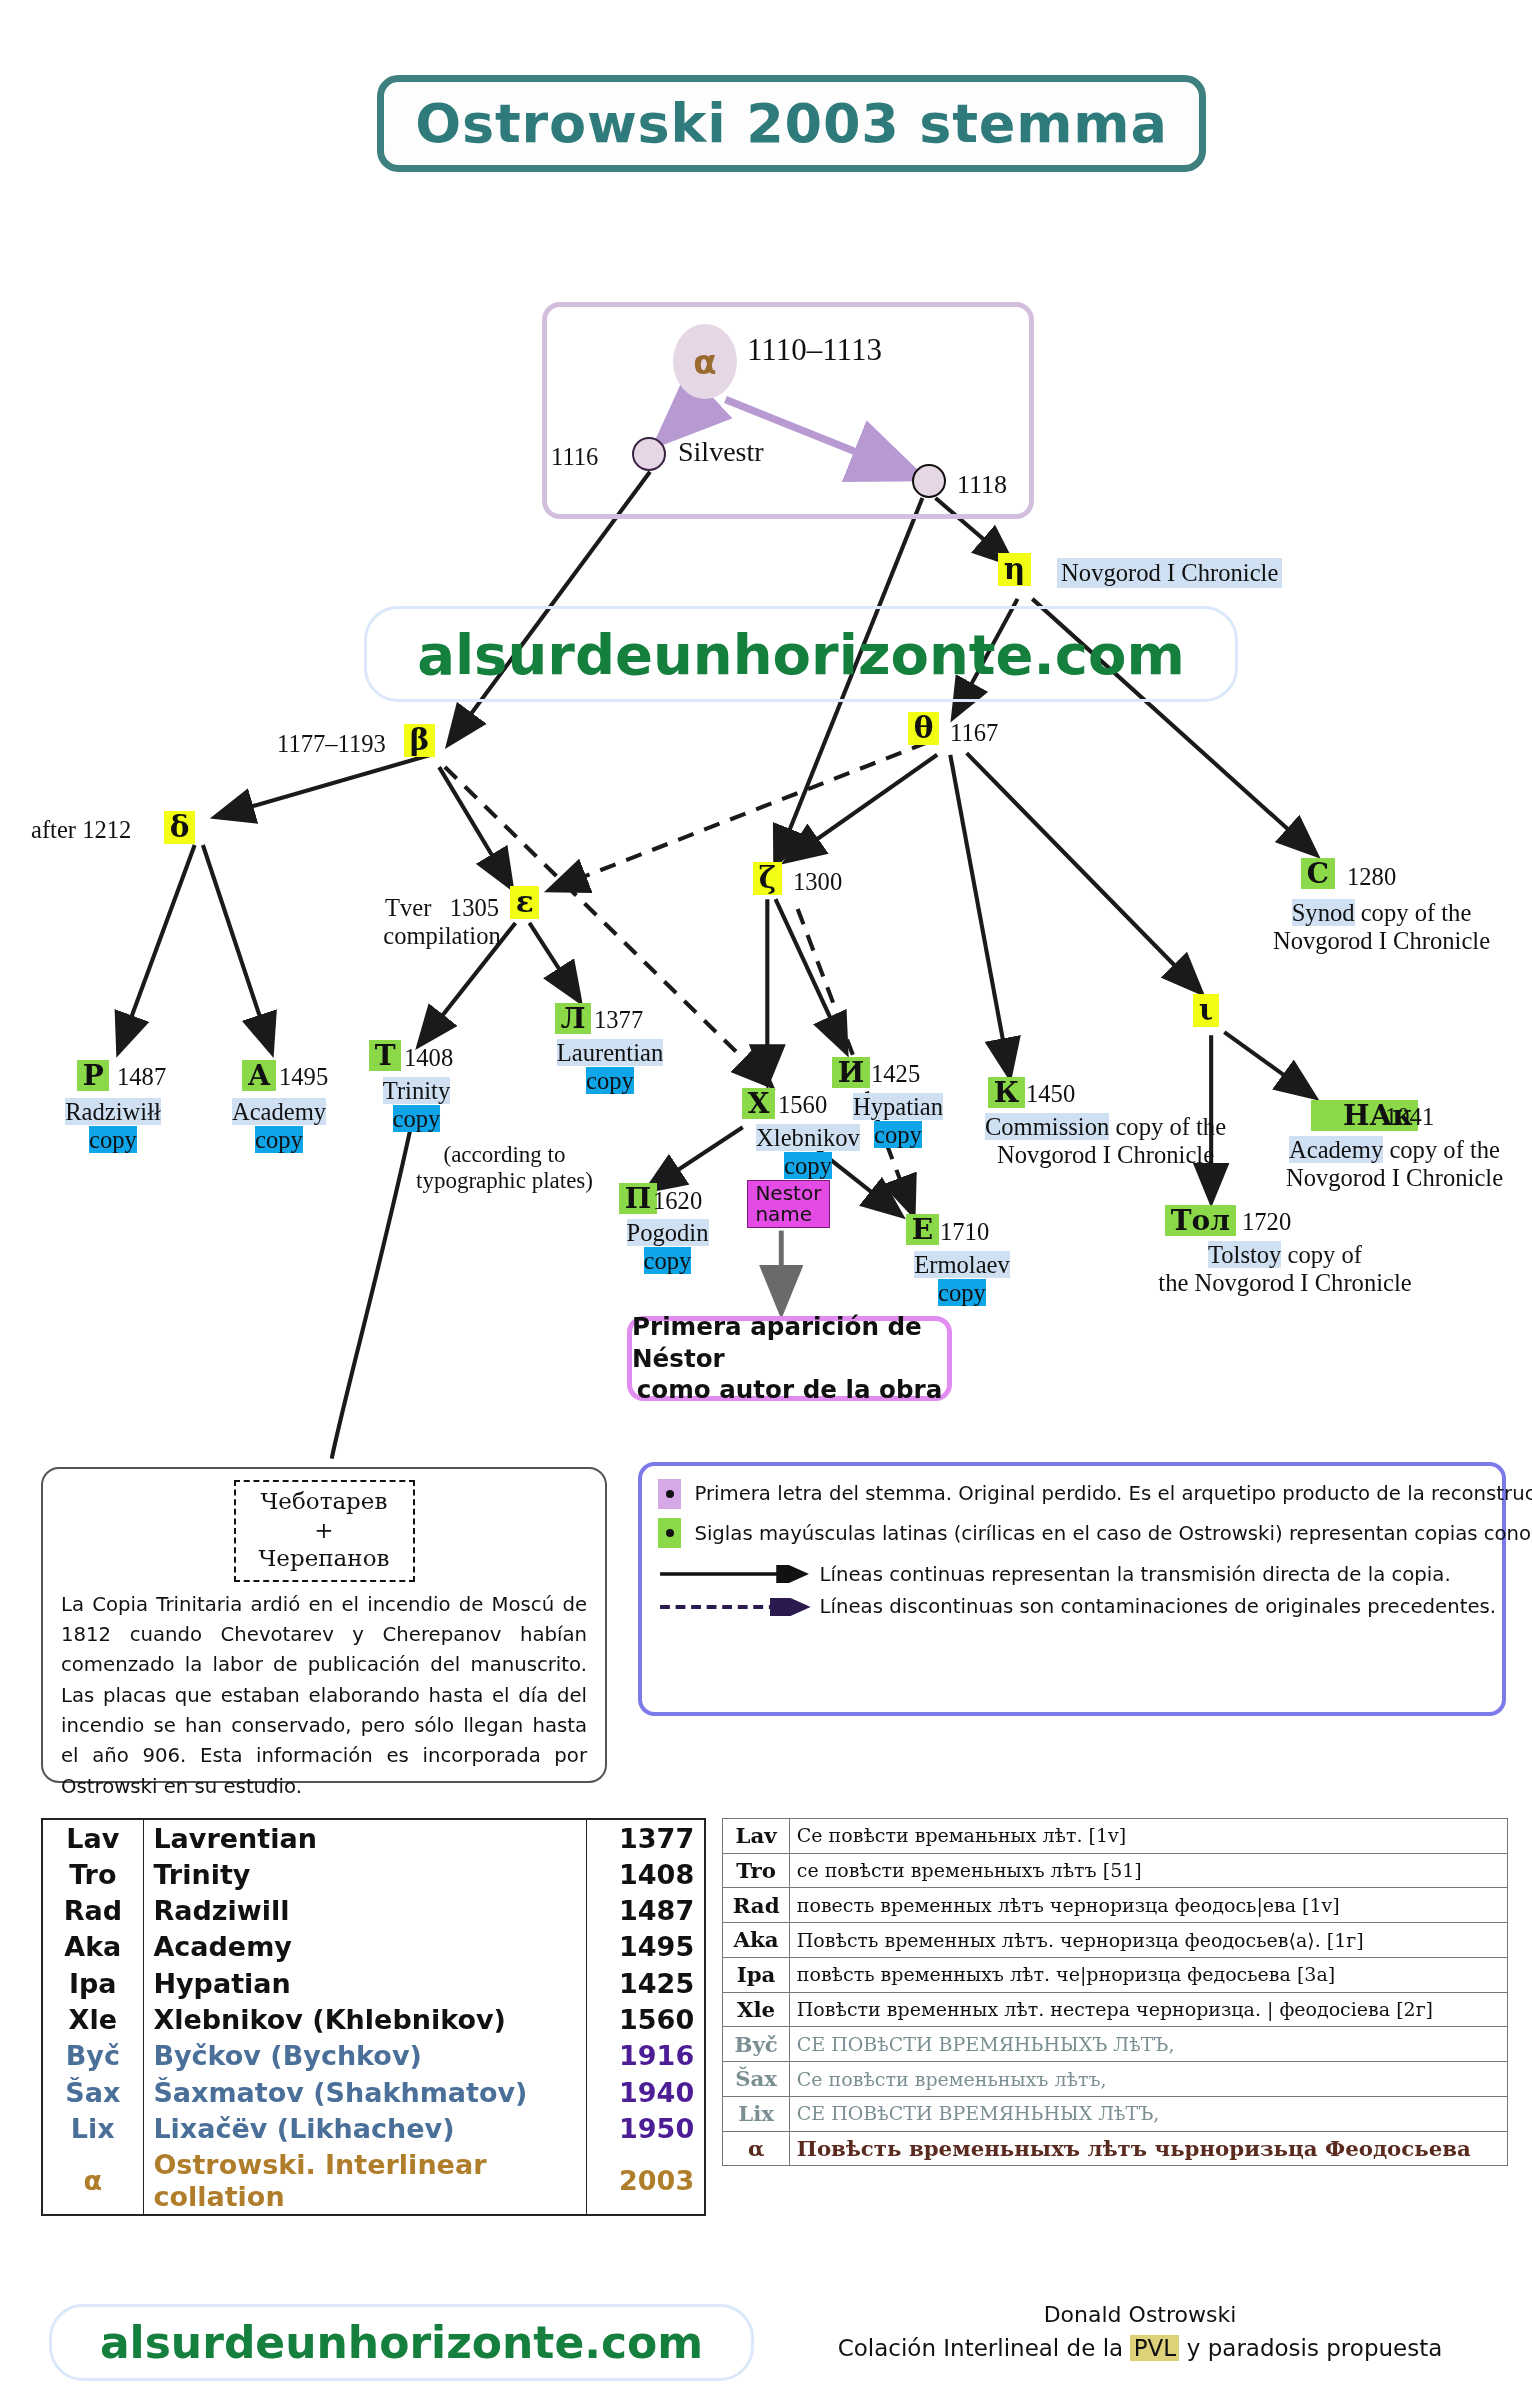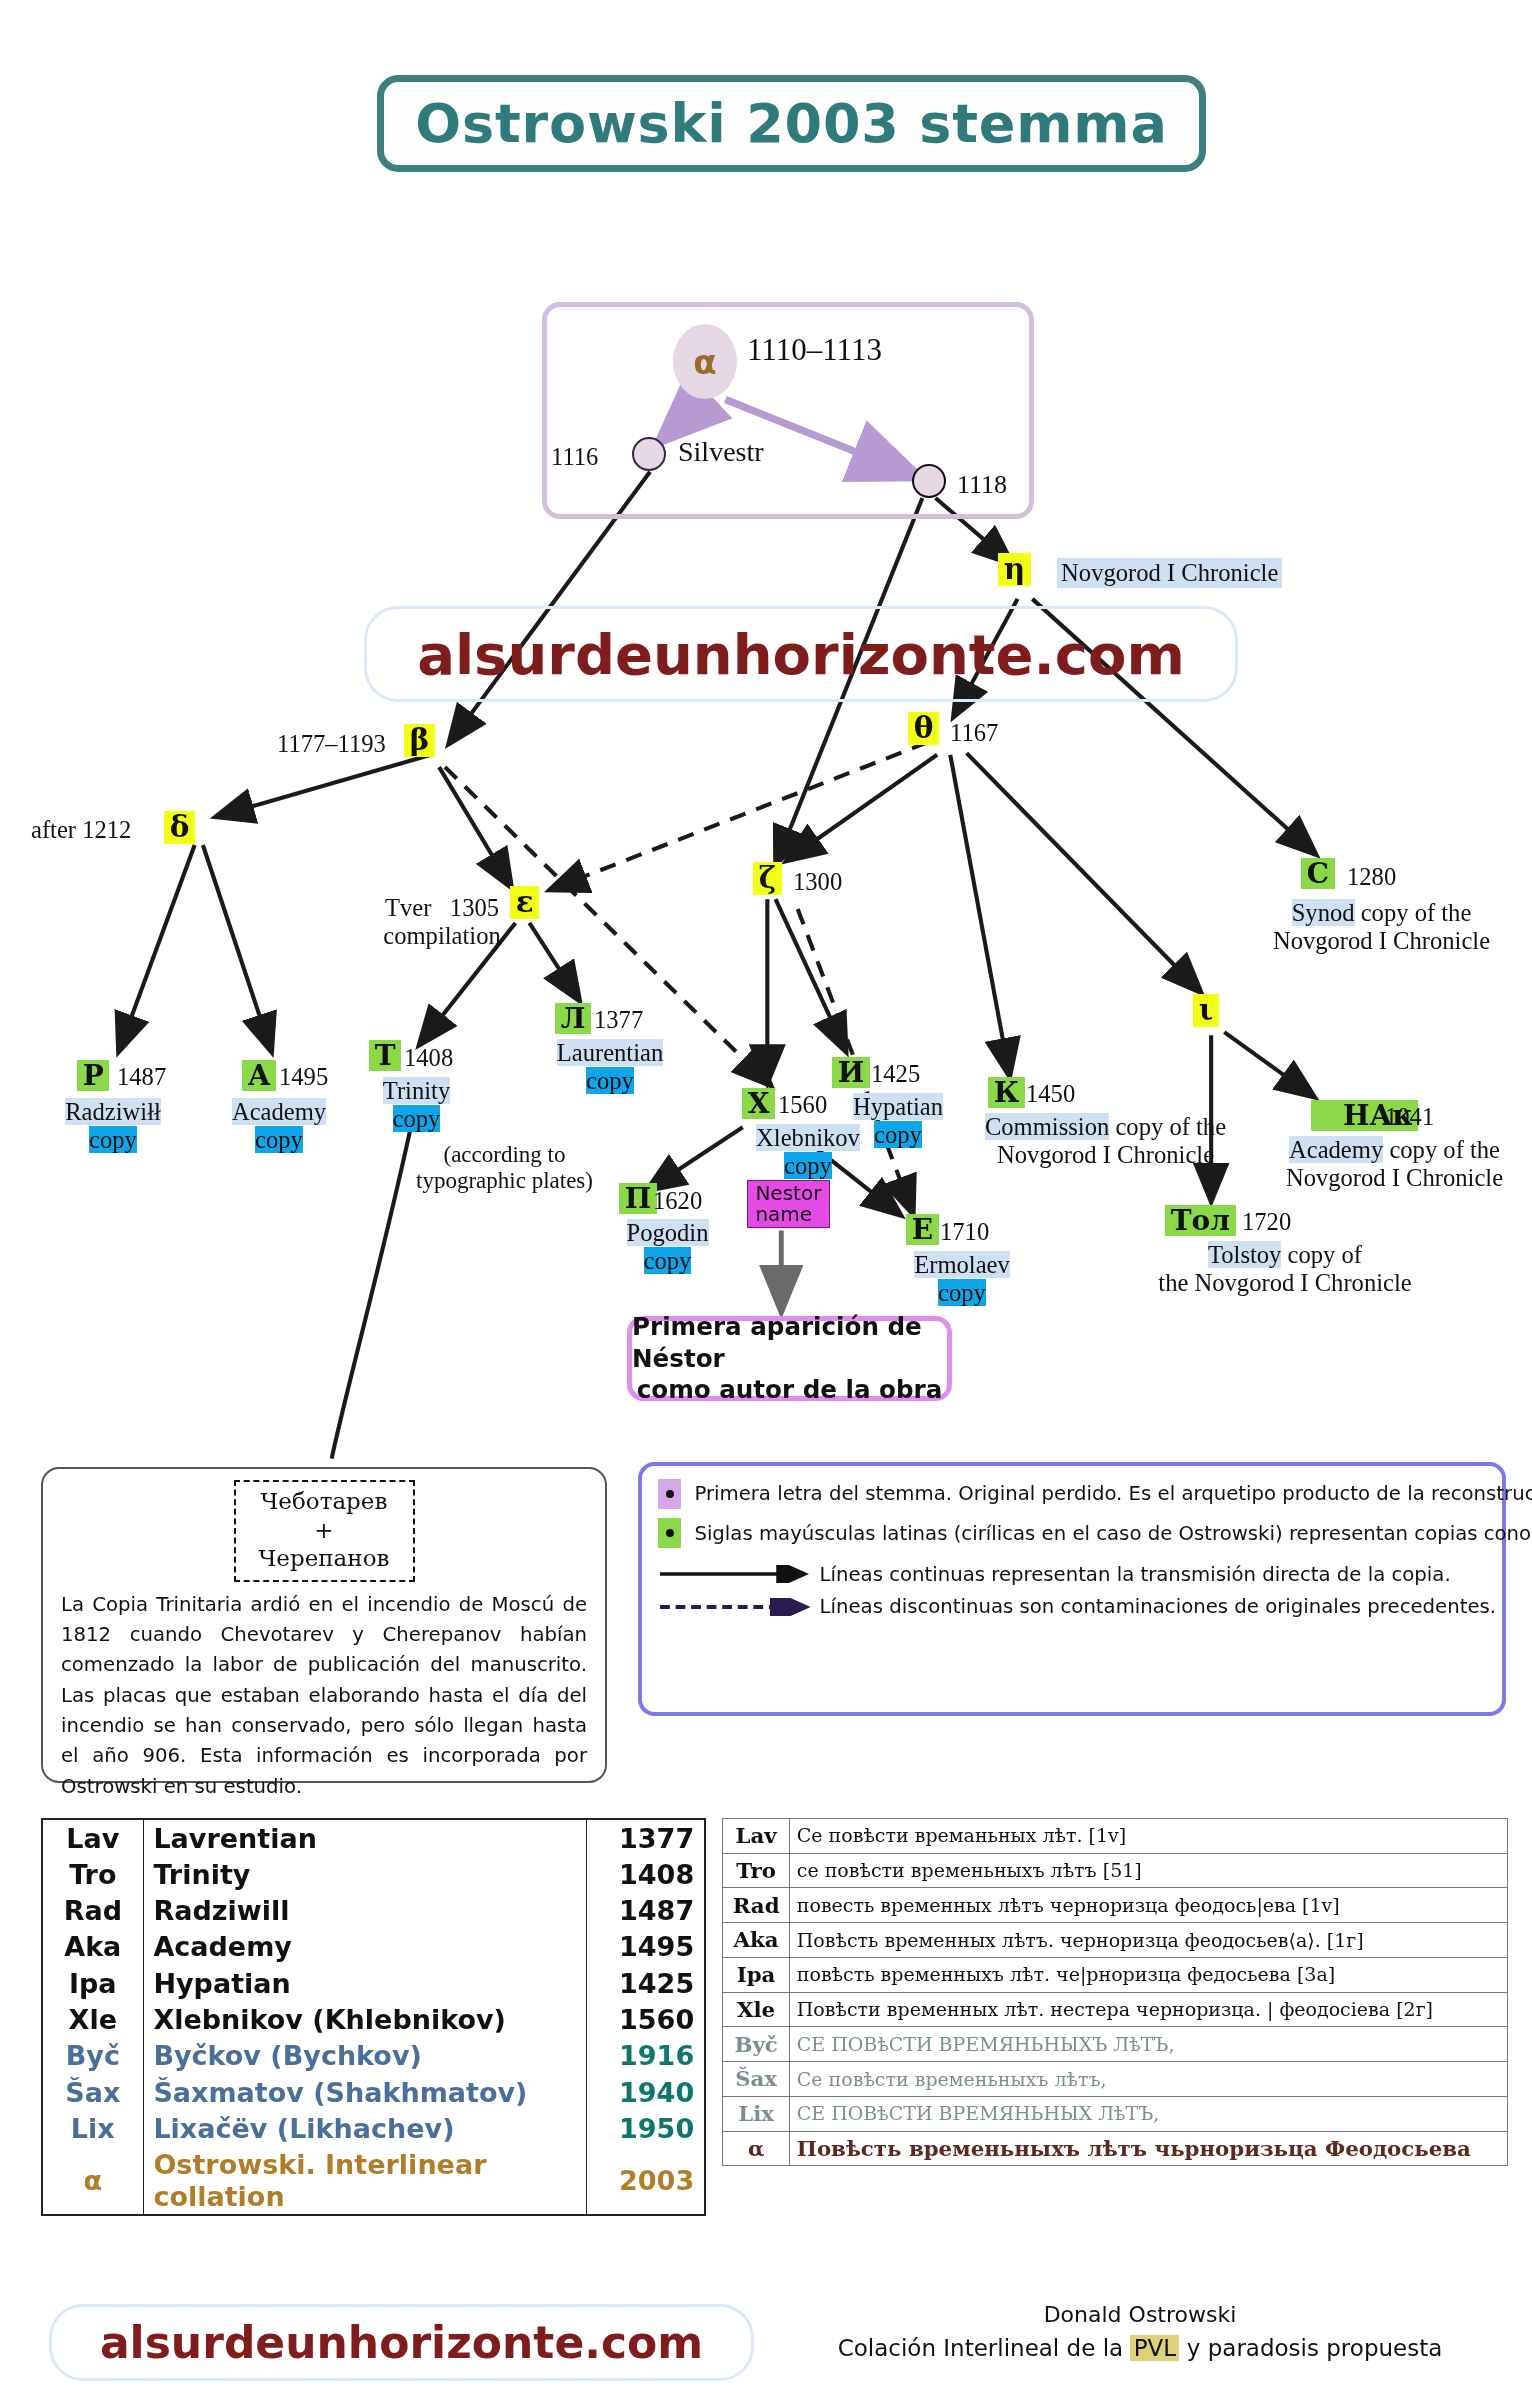--- a/index.html
+++ b/index.html
@@ -45,21 +45,21 @@
   .hl-copy{display:inline;background:#0ea5e9;}
 
   .nvg-label{position:absolute;font-size:24.6px;background:#cfe0f2;padding:0.8px 4.1px;white-space:nowrap;}
 
   .nestor-chip{position:absolute;background:#e44ae4;border:1.6px solid #7a1a7a;padding:1.6px 7.4px;
     font-family:"DejaVu Sans",sans-serif;font-size:20px;line-height:1.08;text-align:left;}
 
   
   .wm{position:absolute;border:3.3px solid #dbe7fb;border-radius:34px;background:transparent;
     display:flex;align-items:center;justify-content:center;}
-  .wm span{font-family:"DejaVu Sans",sans-serif;font-weight:bold;color:#7f1d1d;white-space:nowrap;}
+  .wm span{font-family:"DejaVu Sans",sans-serif;font-weight:bold;color:#15803d;white-space:nowrap;}
   .wm-top{left:364px;top:606px;width:868px;height:90px;}
   .wm-top span{font-size:56px;}
   .wm-bot{left:49px;top:2304px;width:699px;height:71px;}
   .wm-bot span{font-size:44px;}
 
   
   .nestor-note{position:absolute;left:627px;top:1316px;width:325px;height:85px;
     border:5.7px solid #e18cf0;border-radius:16.4px;background:#fff;box-sizing:border-box;
     display:flex;flex-direction:column;align-items:center;justify-content:center;}
   .nestor-note div{font-family:"DejaVu Sans",sans-serif;font-weight:bold;font-size:24.6px;line-height:1.28;}
@@ -80,21 +80,21 @@
   .lg-tx{font-family:"DejaVu Sans",sans-serif;font-size:19.7px;white-space:nowrap;}
   .lg-line{width:153px;height:18px;margin-right:8.2px;flex:0 0 auto;}
 
   
   .tbl-left{position:absolute;left:41px;top:1818px;width:665px;border-collapse:collapse;
     font-family:"DejaVu Sans",sans-serif;border:2.5px solid #222;}
   .tbl-left td{border-left:1.6px solid #222;border-right:1.6px solid #222;padding:2.5px 9.8px;font-size:27px;font-weight:bold;line-height:1.16;}
   .tbl-left td.c1{width:80px;text-align:center;border-left:none;}
   .tbl-left td.c3{width:97px;text-align:right;border-right:none;}
   .row-blue td{color:#4a6f99;}
-  .row-blue td.c3{color:#0f766e;}
+  .row-blue td.c3{color:#4c1d95;}
   .row-alpha td{color:#b07d2a;}
 
   .tbl-right{position:absolute;left:722px;top:1818px;width:786px;border-collapse:collapse;
     border:1.6px solid #333;font-family:"DejaVu Serif",serif;}
   .tbl-right td{border:0.8px solid #777;padding:4.1px 6.6px;font-size:19px;line-height:1.2;white-space:nowrap;overflow:hidden;}
   .tbl-right td.s{width:53px;text-align:center;font-weight:bold;font-size:21.3px;}
   .r-grey td{color:#7b8f93;}
   .r-alpha td{color:#5a2a1f;font-weight:bold;font-size:21.3px;}
 
   

